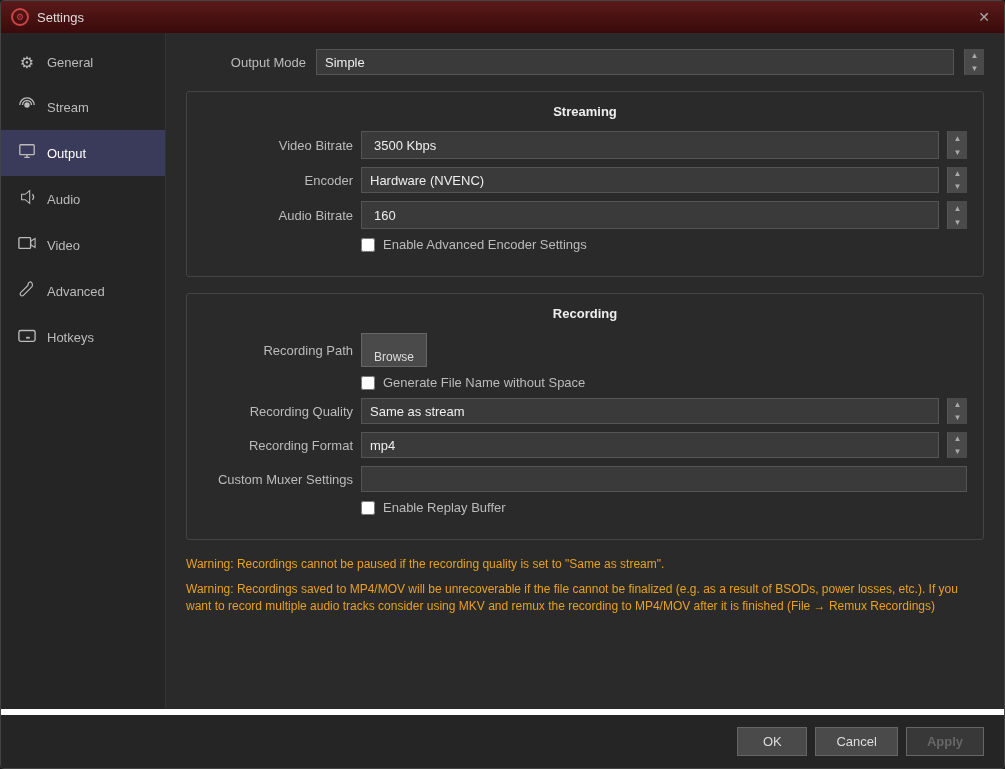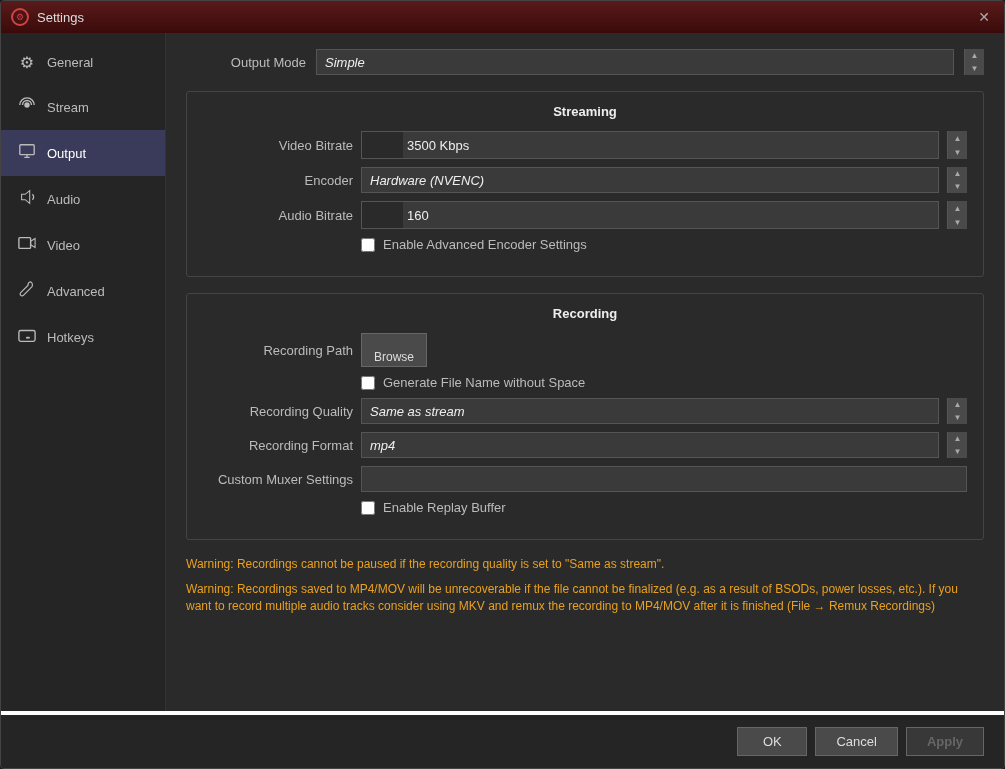--- a/index.html
+++ b/index.html
@@ -163,24 +163,23 @@
       display: flex;
       border: 1px solid #555;
     }
     .form-input-wrap select,
     .form-input-wrap input {
       flex: 1;
       background: #3a3a3a;
       border: none;
       color: #eee;
       font-size: 13px;
-      padding: 4px 4px;
+      padding: 4px 12px;
       height: 26px;
       width: 100%;
-      margin-left: 41px;
     }
     .checkbox-row {
       display: flex;
       align-items: center;
       gap: 8px;
       margin-left: 158px;
       margin-bottom: 8px;
     }
     .checkbox-row input[type=checkbox] {
       width: 14px;
@@ -213,21 +212,21 @@
       height: 26px;
     }
     .warning-text {
       color: #e8a020;
       font-size: 12px;
       margin-bottom: 8px;
       line-height: 1.4;
     }
     .footer {
       background: #252525;
-      border-top: 4px solid #ffffff;
+      border-top: 6px solid #ffffff;
       padding: 12px 20px;
       display: flex;
       justify-content: flex-end;
       gap: 8px;
       flex-shrink: 0;
     }
     .footer-btn {
       background: #4a4a4a;
       border: 1px solid #666;
       color: #ddd;
@@ -249,21 +248,20 @@
       height: 26px;
     }
     .select-wrapper select {
       flex: 1;
       background: #3a3a3a;
       border: none;
       color: #eee;
       font-size: 13px;
       padding: 0 8px;
       appearance: none;
-      font-style: italic;
     }
     .custom-muxer-input {
       flex: 1;
       height: 26px;
       background: #3a3a3a;
       border: 1px solid #555;
       color: #eee;
       padding: 0 8px;
     }
   </style>

